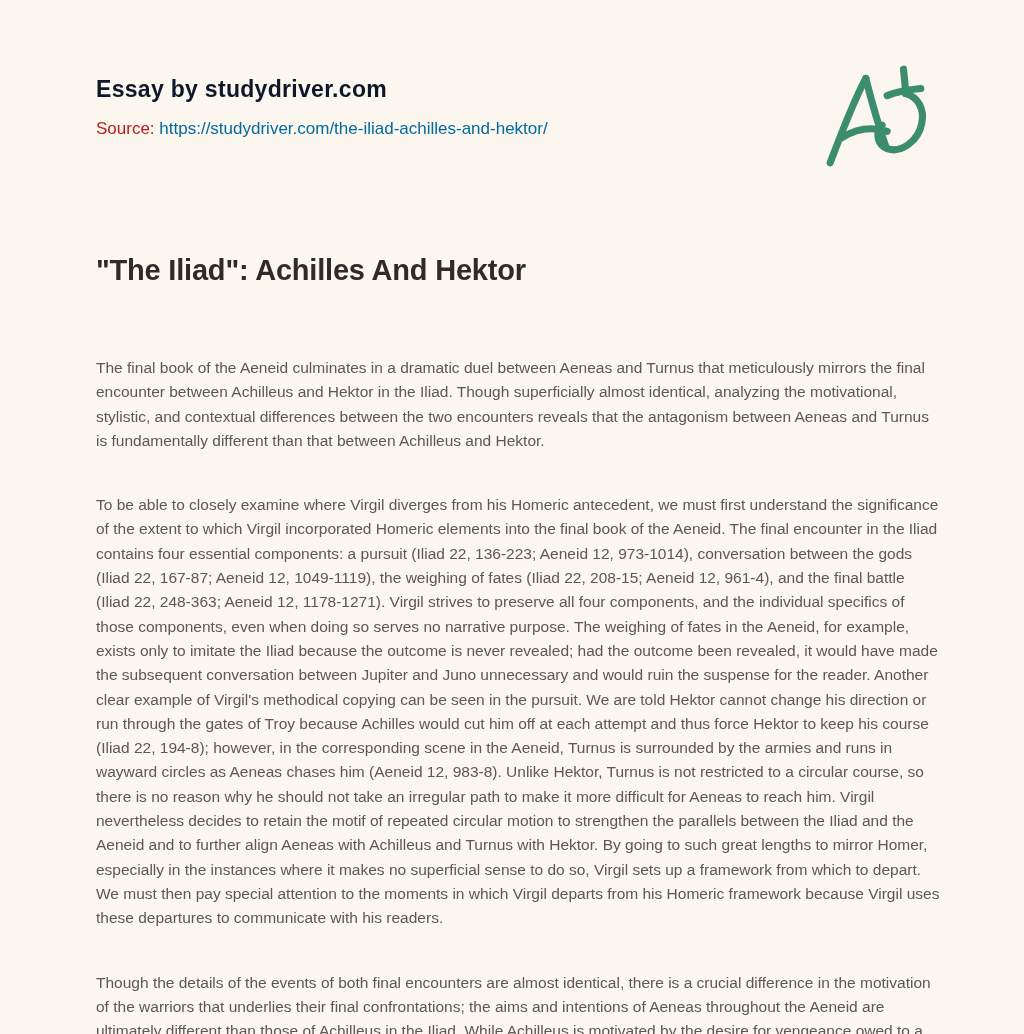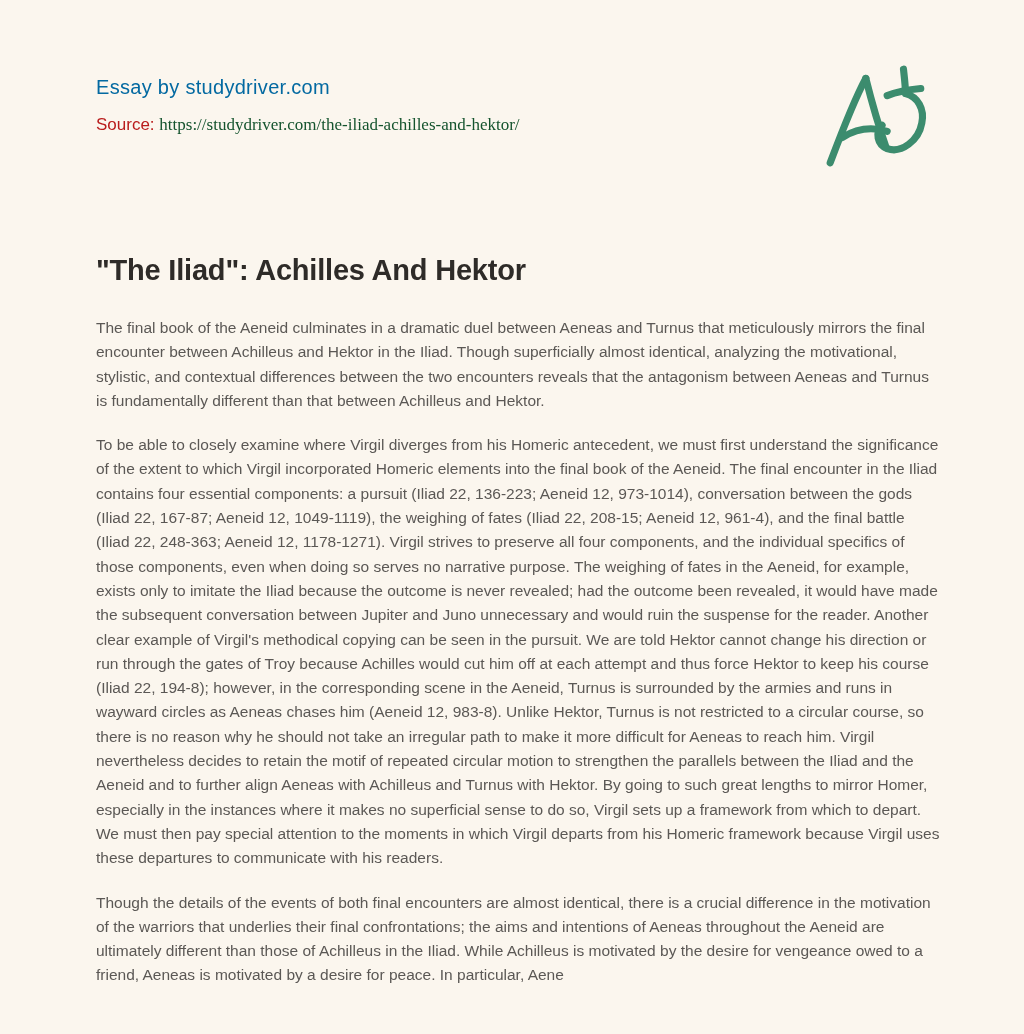--- a/index.html
+++ b/index.html
@@ -11,34 +11,33 @@
     background: #FBF6EE;
     overflow: hidden;
     font-family: "Liberation Sans", sans-serif;
   }
   .masthead-left {
     position: absolute;
     left: 96px;
     top: 76px;
   }
   .masthead-title {
-    font-size: 20px;
-    font-weight: 400;
-    color: #0369a1;
+    font-size: 23px;
+    font-weight: 700;
+    color: #0f172a;
     letter-spacing: 0.3px;
   }
   .source-line {
     margin-top: 16px;
     font-size: 17px;
   }
   .source-label { color: #b91c1c; }
   .source-link {
-    color: #14532d;
+    color: #0369a1;
     text-decoration: none;
-    font-family: Liberation Serif, serif;
   }
   .logo {
     position: absolute;
     left: 820px;
     top: 62px;
     width: 114px;
     height: 106px;
     color: #3C8C6E;
   }
   .logo svg { width: 100%; height: 100%; }
@@ -55,20 +54,21 @@
     position: absolute;
     left: 96px;
     top: 316px;
     width: 845px;
   }
   .content p {
     font-size: 15.5px;
     line-height: 24.3px;
     color: #5B5855;
     margin-bottom: 20px;
+    margin-top: 40px;
   }
 </style>
 </head>
 <body>
 
 <div class="page">
 
   <div class="masthead-left">
     <div class="masthead-title">Essay by studydriver.com</div>
     <div class="source-line">

